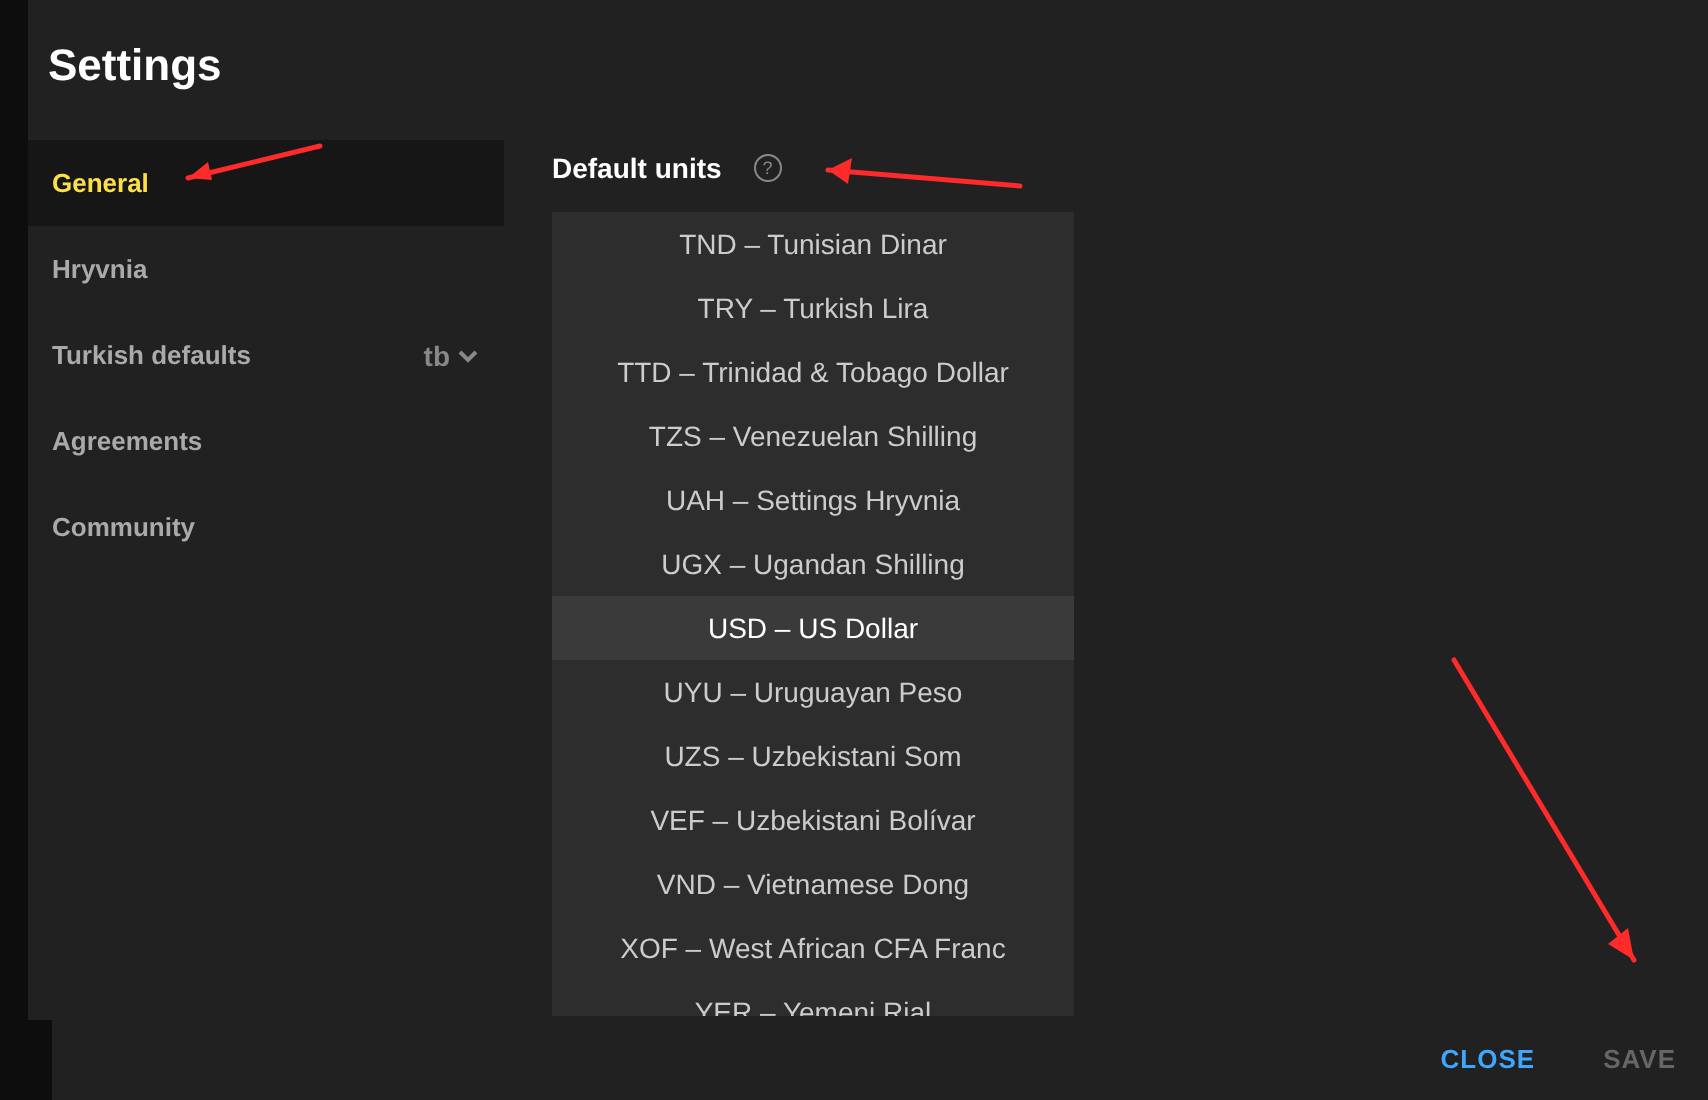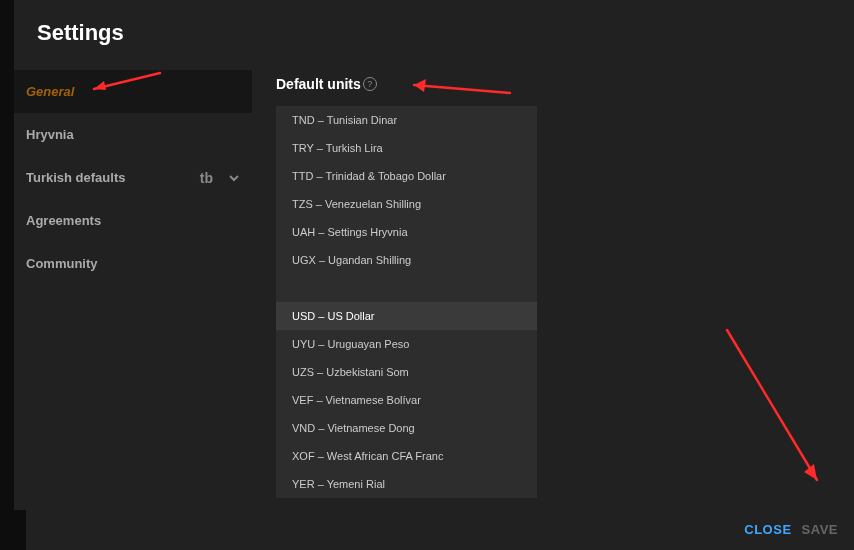--- a/index.html
+++ b/index.html
@@ -20,21 +20,21 @@
       position: absolute;
       top: 0;
       left: 14px;
       right: 0;
       bottom: 40px;
     }
     .page-title {
       color: #fff;
       font-size: 22px;
       font-weight: bold;
-      padding: 20px 10px 18px 23px;
+      padding: 20px 10px 18px 10px;
     }
     .content-wrap {
       display: flex;
       height: calc(100% - 64px);
     }
     .sidebar {
       width: 238px;
       flex-shrink: 0;
       background: #212121;
       padding-top: 6px;
@@ -46,41 +46,40 @@
       padding: 0 12px;
       color: #aaa;
       font-size: 13px;
       font-weight: bold;
       cursor: pointer;
       justify-content: space-between;
       border-left: 0px solid transparent;
     }
     .sidebar-item.active {
       background: #161616;
-      color: #a16207;
-      font-style: italic;
+      color: #fde047;
     }
     .sidebar-suffix {
       display: inline-flex;
       align-items: center;
       color: #888;
-      gap: 15px;
+      gap: 3px;
     }
     .main-panel {
       flex: 1;
       padding: 12px 24px;
       position: relative;
     }
     .section-heading {
       color: #fff;
       font-size: 14px;
       font-weight: bold;
       display: flex;
       align-items: center;
-      gap: 2px;
+      gap: 16px;
       margin-bottom: 14px;
     }
     .help-circle {
       display: inline-flex;
       width: 14px;
       height: 14px;
       border: 1px solid #888;
       border-radius: 50%;
       color: #888;
       font-size: 9px;
@@ -90,29 +89,29 @@
     }
     .dropdown-list {
       background: #2d2d2d;
       width: 261px;
       max-height: 422px;
       overflow-y: auto;
       position: relative;
     }
     .dropdown-item {
       color: #ccc;
-      font-size: 11px;
+      font-size: 14px;
       padding: 8px 16px;
       cursor: pointer;
       white-space: nowrap;
+      text-align: center;
     }
     .dropdown-item.selected {
       background: #3a3a3a;
       color: #fff;
-      margin-top: 28px;
     }
     
     .dropdown-list::-webkit-scrollbar {
       width: 8px;
     }
     .dropdown-list::-webkit-scrollbar-track {
       background: #2d2d2d;
     }
     .dropdown-list::-webkit-scrollbar-thumb {
       background: #555;
@@ -122,21 +121,21 @@
       position: absolute;
       right: 0;
       bottom: 0;
       left: 26px;
       height: 42px;
       background: #212121;
       display: flex;
       justify-content: flex-end;
       align-items: center;
       padding-right: 16px;
-      gap: 10px;
+      gap: 34px;
       border-top: 0;
     }
     .footer-btn {
       font-size: 13px;
       font-weight: bold;
       letter-spacing: 0.5px;
       cursor: pointer;
     }
     .btn-close {
       color: #3ea6ff;
@@ -198,21 +197,21 @@
       <div class="dropdown-list" id="currency-list">
           <div class="dropdown-item">TND – Tunisian Dinar</div>
           <div class="dropdown-item">TRY – Turkish Lira</div>
           <div class="dropdown-item">TTD – Trinidad &amp; Tobago Dollar</div>
           <div class="dropdown-item">TZS – Venezuelan Shilling</div>
           <div class="dropdown-item">UAH – Settings Hryvnia</div>
           <div class="dropdown-item">UGX – Ugandan Shilling</div>
           <div class="dropdown-item selected">USD – US Dollar</div>
           <div class="dropdown-item">UYU – Uruguayan Peso</div>
           <div class="dropdown-item">UZS – Uzbekistani Som</div>
-          <div class="dropdown-item">VEF – Vietnamese Bolívar</div>
+          <div class="dropdown-item">VEF – Uzbekistani Bolívar</div>
           <div class="dropdown-item">VND – Vietnamese Dong</div>
           <div class="dropdown-item">XOF – West African CFA Franc</div>
           <div class="dropdown-item">YER – Yemeni Rial</div>
         </div>
     </div>
   </div>
 </div>
 
 <div class="footer">
   <span class="footer-btn btn-close">CLOSE</span>

